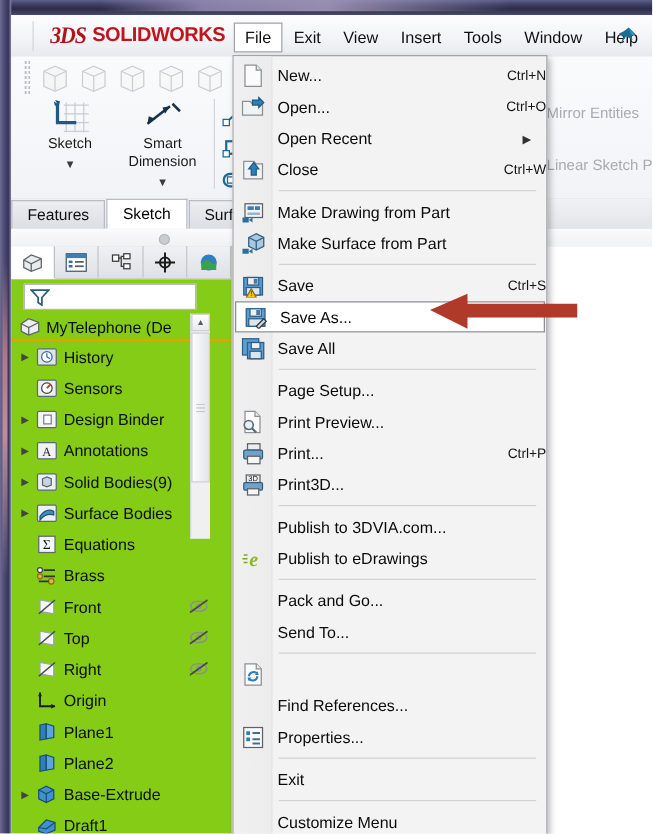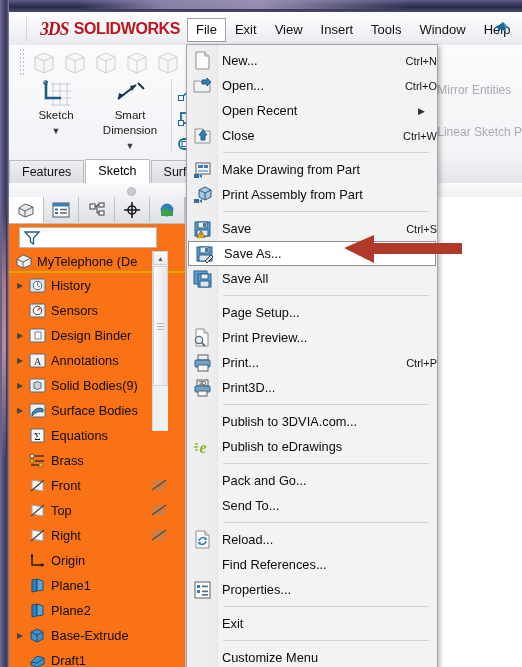--- a/index.html
+++ b/index.html
@@ -229,21 +229,21 @@
     left: 118px; top: 4px;
     width: 7px; height: 7px; border-radius: 50%;
     background: #c9cbd0;
     border: 1px solid #b5b7bd;
   }
 
   
   .fm-panel {
     position: absolute;
     left: 9px; top: 197px; width: 176px; height: 470px;
-    background: #f97316;
+    background: #84cc16;
     border-right: 1px solid #c7c9cf;
   }
   .fm-tabs {
     position: absolute;
     left: 0; top: 0; width: 176px; height: 26px;
     background: linear-gradient(to bottom,#eceef1 0%,#dfe1e6 100%);
     border-bottom: 1px solid #bbbdc4;
     display: flex;
   }
   .fm-tab {
@@ -937,21 +937,21 @@
     <div class="dd-item">
       <span class="dd-ic">
         <svg width="19" height="18" viewBox="0 0 19 18">
             <path d="M6 4 L12 1 L18 4 L18 11 L12 14 L6 11 Z" fill="#a9c8de" stroke="#2b5d82"></path>
             <path d="M6 4 L12 7 L18 4" fill="none" stroke="#2b5d82"></path>
             <path d="M12 7 L12 14" fill="none" stroke="#2b5d82"></path>
             <path d="M1 13 H6 V17 H1 Z" fill="#2e6e9e"></path>
             <path d="M6 15 l3 -2 v4 z" fill="#2e6e9e"></path>
           </svg>
       </span>
-      <span class="dd-label">Print Assembly from Part</span>
+      <span class="dd-label">Make Surface from Part</span>
     </div>
 
     <div class="dd-sep"></div>
 
     <div class="dd-item">
       <span class="dd-ic">
         <svg width="19" height="18" viewBox="0 0 19 18">
             <rect x="2" y="2" width="15" height="14" fill="#5c9ed1" stroke="#2a5f8a"></rect>
             <rect x="5" y="2" width="9" height="6" fill="#eef1f4" stroke="#2a5f8a"></rect>
             <rect x="10" y="3" width="3" height="4" fill="#4b78a0"></rect>
@@ -1071,21 +1071,20 @@
       <span class="dd-ic">
         <svg width="17" height="19" viewBox="0 0 17 19">
             <path d="M2 1 H11 L15 5 V18 H2 Z" fill="#fbfbfc" stroke="#8c8f94"></path>
             <path d="M11 1 V5 H15" fill="#e7e8ea" stroke="#8c8f94"></path>
             <path d="M5 11 a4 4 0 0 1 7 -2" fill="none" stroke="#2e7fb5" stroke-width="1.6"></path>
             <path d="M5 13 a4 4 0 0 0 7 -2" fill="none" stroke="#2e7fb5" stroke-width="1.6"></path>
             <path d="M12 7 l1 3 l-3 0 z" fill="#2e7fb5"></path>
             <path d="M5 15 l-1 -3 l3 0 z" fill="#2e7fb5"></path>
           </svg>
       </span>
-      <span class="dd-label">Reload...</span>
     </div>
 
     <div class="dd-item">
       <span class="dd-ic"></span>
       <span class="dd-label">Find References...</span>
     </div>
 
     <div class="dd-item">
       <span class="dd-ic">
         <svg width="19" height="18" viewBox="0 0 19 18">

